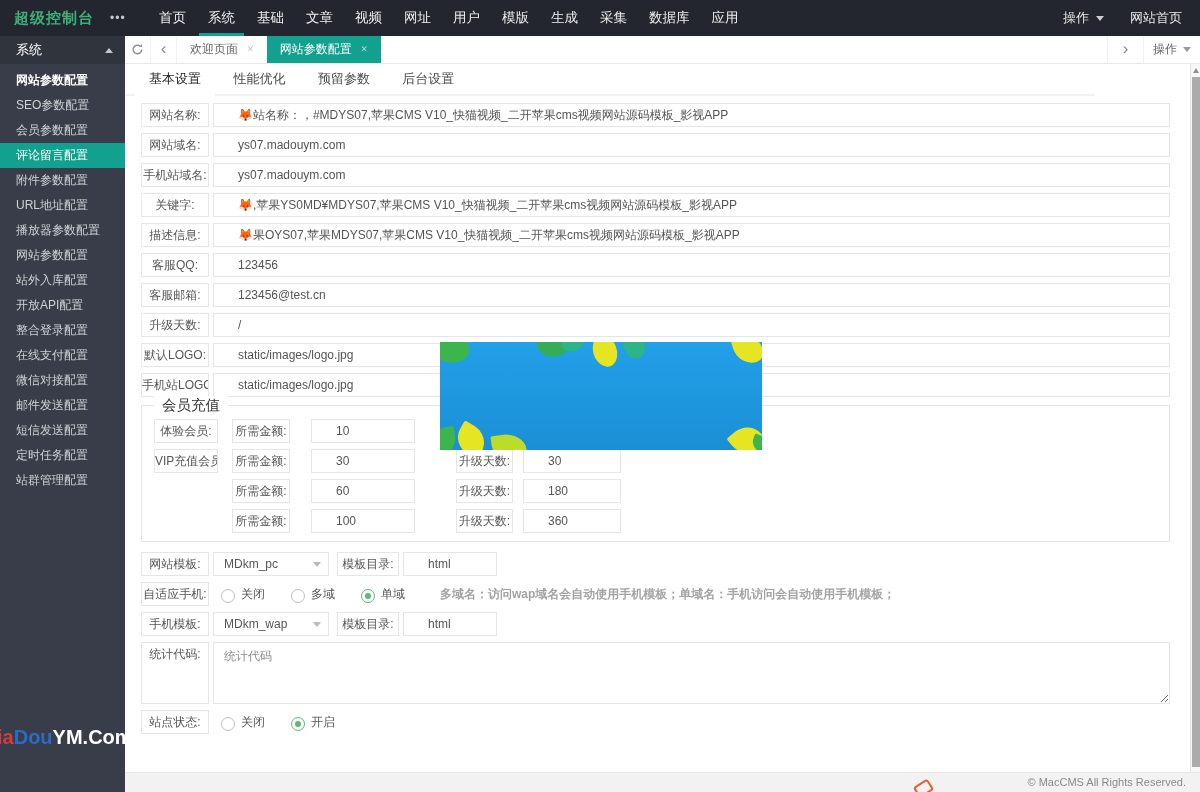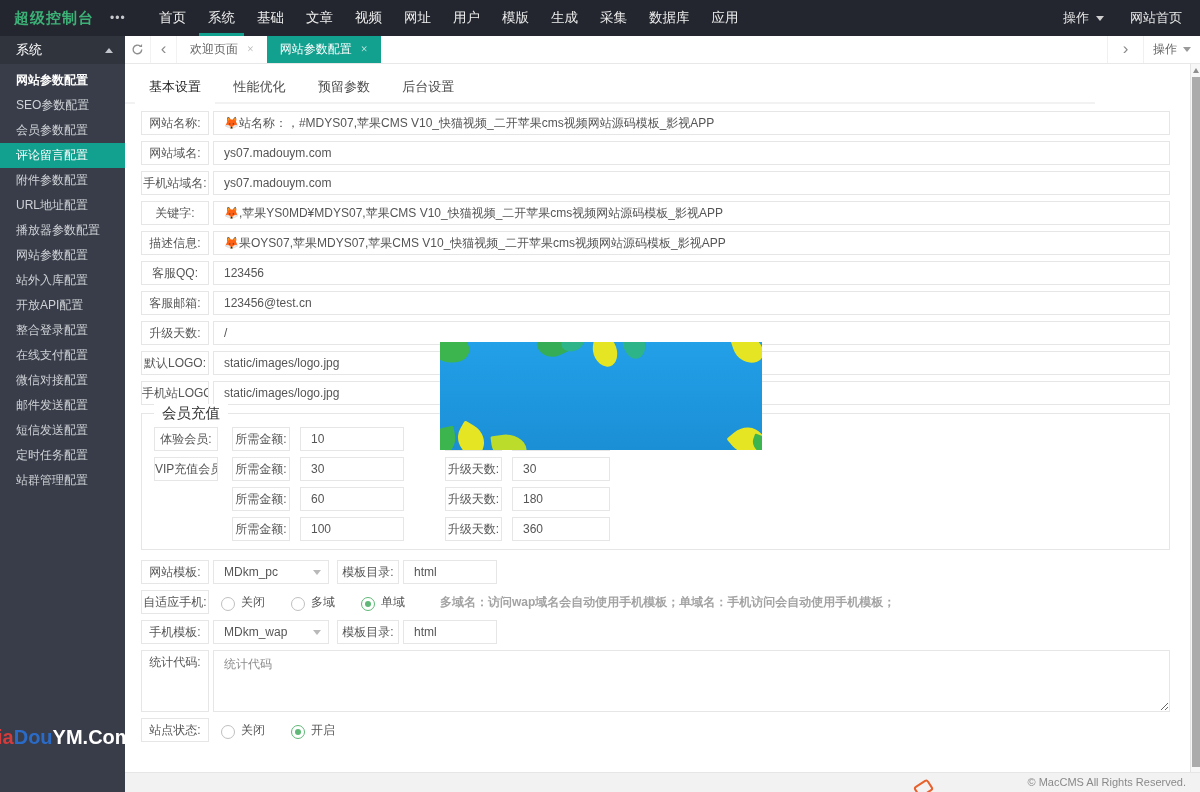--- a/index.html
+++ b/index.html
@@ -53,49 +53,49 @@
   .tb-tab.active { background:var(--accent,#12A08F); color:#fff; }
   .tb-tab.active .tab-close { color:#d8efeb; }
   .tb-right { margin-left:auto; display:flex; align-items:stretch; }
   .tb-next { width:36px; border-left:1px solid #F0F0F0; display:flex; align-items:center;
     justify-content:center; cursor:pointer; }
   .tb-op { width:57px; border-left:1px solid #F0F0F0; display:flex; align-items:center;
     justify-content:center; gap:6px; font-size:12px; color:#666; cursor:pointer; }
   .tb-op .caret-down { border-top-color:#9a9a9a; }
 
   
-  #content { position:absolute; left:125px; top:72px; width:970px; height:708px;
+  #content { position:absolute; left:125px; top:64px; width:970px; height:708px;
     background:#fff; }
   .ctabs { height:32px; padding-left:10px; border-bottom:2px solid #F2F2F2; }
   .ctab { display:inline-block; position:relative; padding:0 14px; line-height:30px;
     font-size:13px; color:#4a4a4a; cursor:pointer; }
   .ctab.active { color:#1f1f1f; }
   .ctab.active::after { content:''; position:absolute; left:0; right:0; bottom:-2px;
     height:2px; background:#fff; }
 
   .form { padding:7px 0 0 16px; width:1045px; }
   .frow { display:flex; height:24px; margin-bottom:6px; width:1029px; }
   .box-label { border:1px solid #E6E6E6; background:#fff; font-size:12px; color:#565656;
     text-align:center; line-height:22px; white-space:nowrap; overflow:hidden; }
   .flabel { width:68px; flex:none; }
   .box-input { border:1px solid #E6E6E6; height:24px; font-size:12px; color:#555;
-    padding:0 10px; outline:none; background:#fff;
+    padding:0 24px; outline:none; background:#fff;
     font-family:"Liberation Sans","DejaVu Sans",sans-serif; }
   .finput { flex:1; margin-left:4px; }
 
   
   .member-set { position:relative; width:1029px; height:137px; border:1px solid #E6E6E6;
     margin-top:8px; margin-bottom:10px; padding:13px 0 0 12px; }
   .member-legend { position:absolute; top:-10px; left:12px; background:#fff;
     padding:0 8px; font-size:14.5px; color:#333; }
   .mrow { display:flex; height:24px; margin-bottom:6px;gap:8px; }
   .mlabel { width:64px; flex:none; }
   .mlabel:empty { border-color:transparent; }
   .alabel { width:58px; margin-left:6px; flex:none; }
-  .ainput { width:104px; margin-left:2px; flex:none; }
+  .ainput { width:104px; margin-left:13px; flex:none; }
   .dlabel { width:57px; margin-left:33px; flex:none; }
   .dinput { width:98px; margin-left:2px; flex:none; }
 
   
   .select { position:relative; width:116px; margin-left:4px; border:1px solid #E6E6E6;
     font-size:12px; color:#555; line-height:22px; padding:0 20px 0 10px; cursor:pointer;
     white-space:nowrap; }
   .select-caret { position:absolute; right:7px; top:9px; width:0; height:0;
     border-left:4px solid transparent; border-right:4px solid transparent;
     border-top:5px solid #b9b9b9; }

